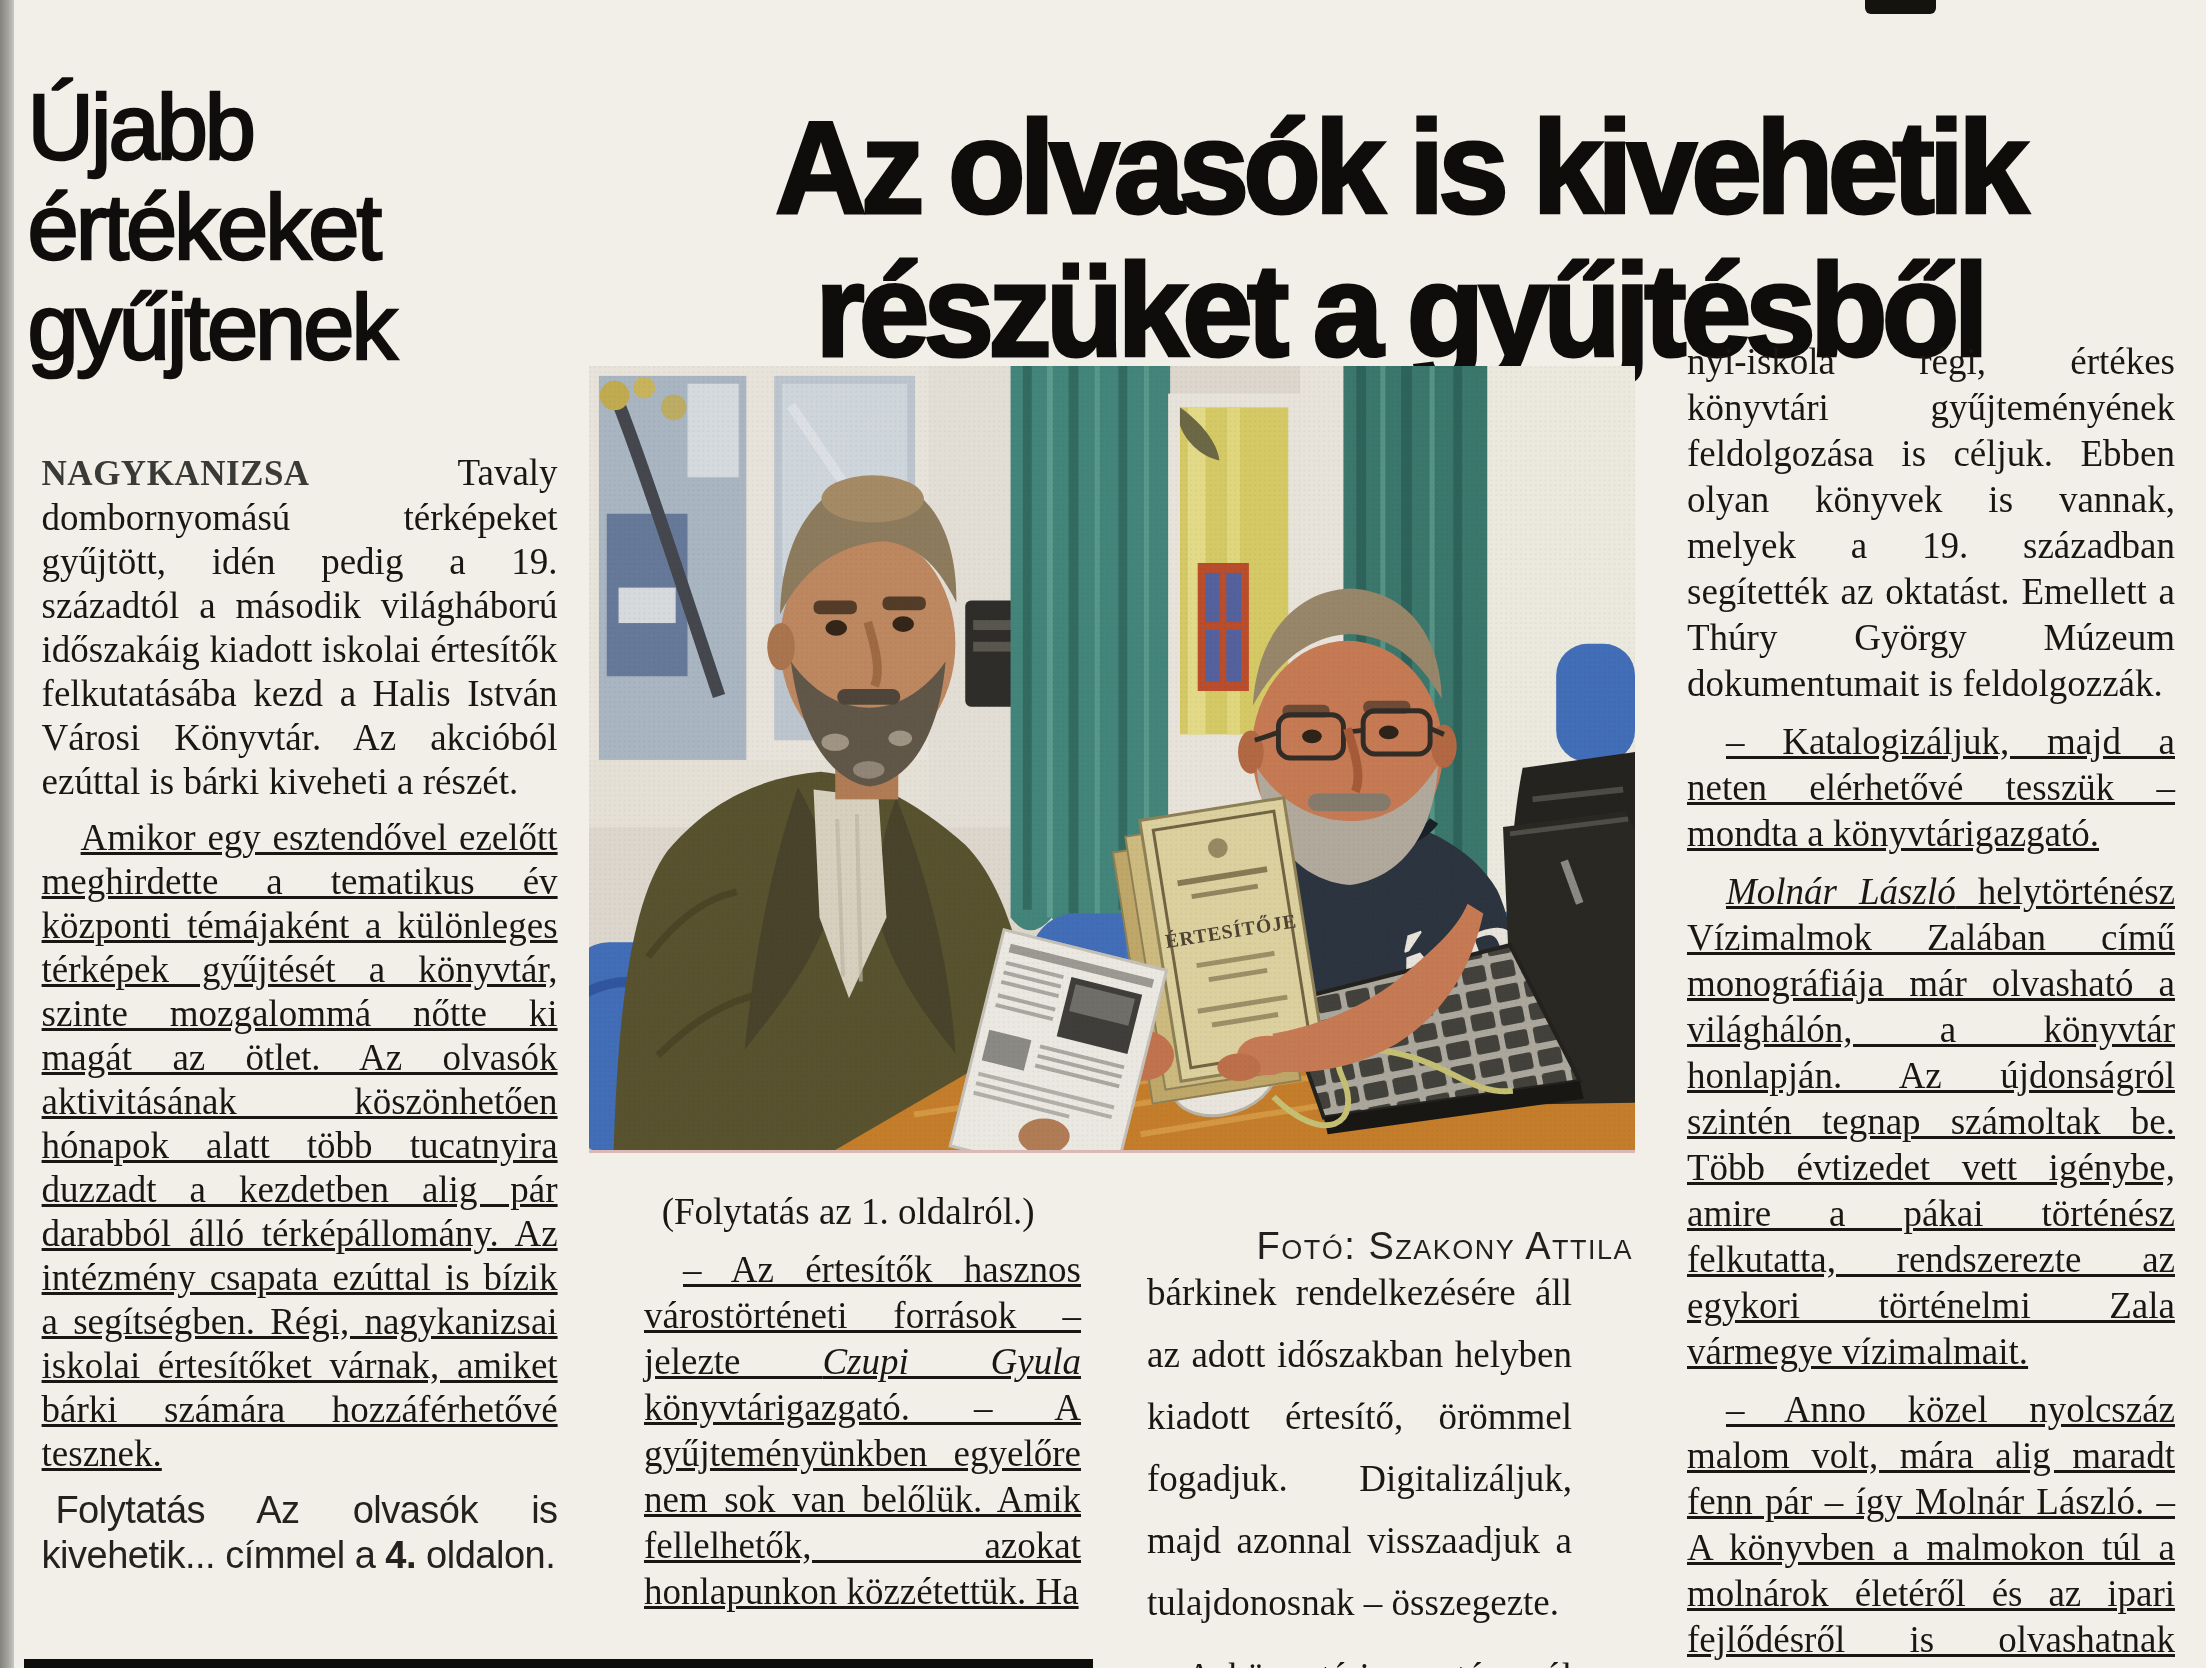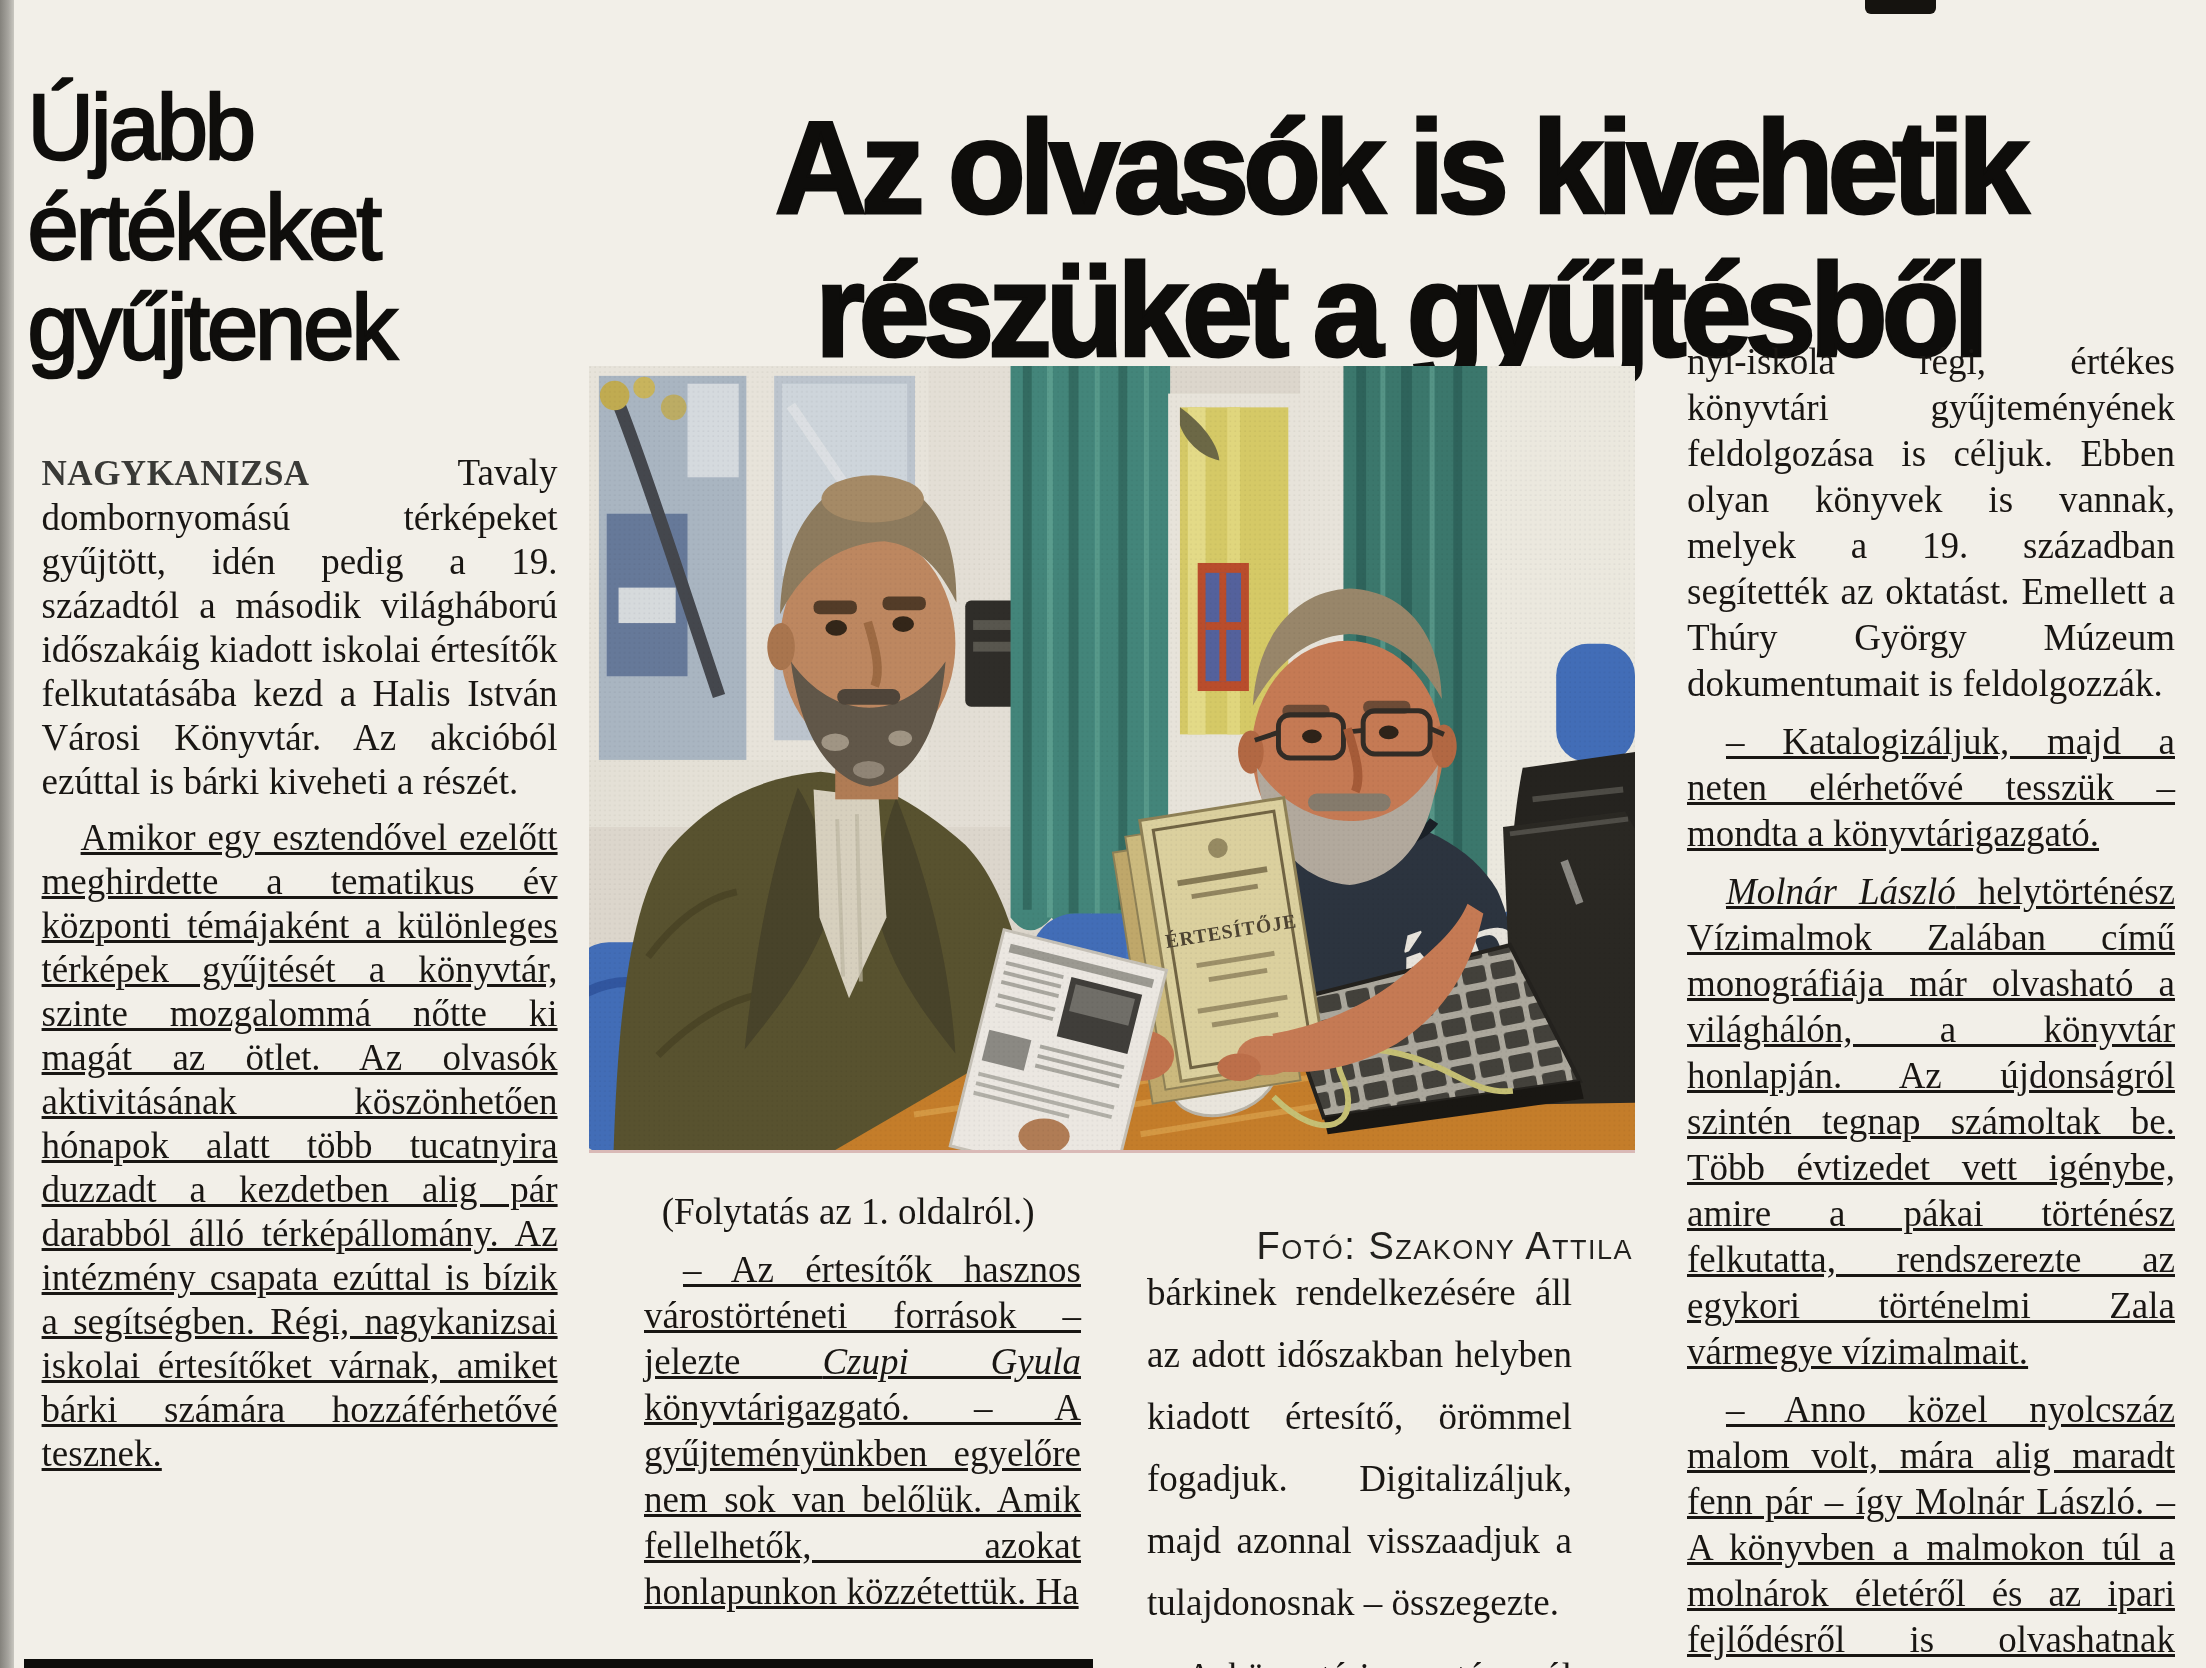--- a/index.html
+++ b/index.html
@@ -68,20 +68,21 @@
 <div class="scan-edge-left"></div>
 <div class="scan-bar-bottom"></div>
 <div class="scan-smudge-top"></div>
 
 <h1 class="headline-left">Újabb
 értékeket
 gyűjtenek</h1>
 <div class="left-body body-col">
   <p><span class="seg-lead">NAGYKANIZSA</span><span> Tavaly dombornyomású térképeket gyűjtött, idén pedig a 19. századtól a második világháború időszakáig kiadott iskolai értesítők felkutatásába kezd a Halis István Városi Könyvtár. Az akcióból ezúttal is bárki kiveheti a részét.</span></p>
   <p class="p-indent">Amikor egy esztendővel ezelőtt meghirdette a tematikus év központi témájaként a különleges térképek gyűjtését a könyvtár, szinte mozgalommá nőtte ki magát az ötlet. Az olvasók aktivitásának köszönhetően hónapok alatt több tucatnyira duzzadt a kezdetben alig pár darabból álló térképállomány. Az intézmény csapata ezúttal is bízik a segítségben. Régi, nagykanizsai iskolai értesítőket várnak, amiket bárki számára hozzáférhetővé tesznek.</p>
+  <p class="continuation"><span>Folytatás Az olvasók is kivehetik... címmel a </span><span class="seg-b">4.</span><span> oldalon.</span></p>
 </div>
 
 <h1 class="headline-main">Az olvasók is kivehetik
 részüket a gyűjtésből</h1>
 
 <div class="photo-frame">
 <svg width="1046" height="784" viewBox="0 0 1062 796" xmlns="http://www.w3.org/2000/svg">
   <defs>
     <pattern id="halftone" width="5" height="5" patternUnits="userSpaceOnUse">
       <circle cx="1.2" cy="1.2" r="0.9" fill="#000"></circle>

